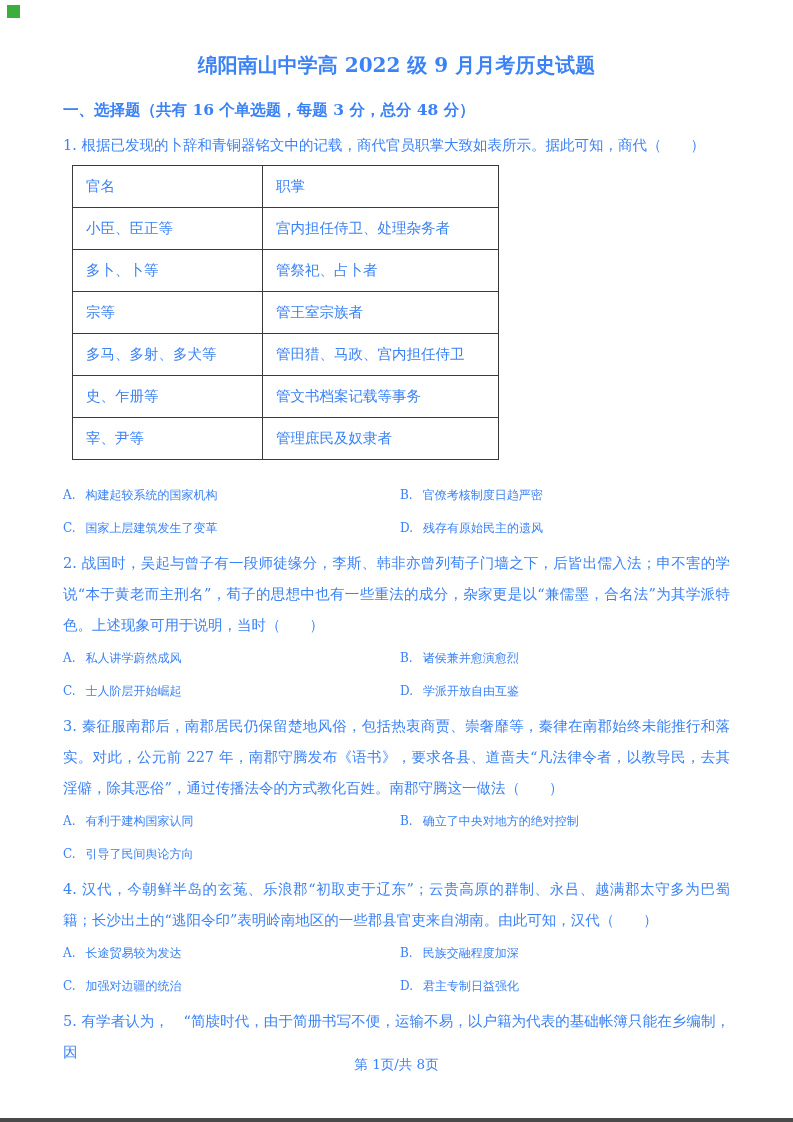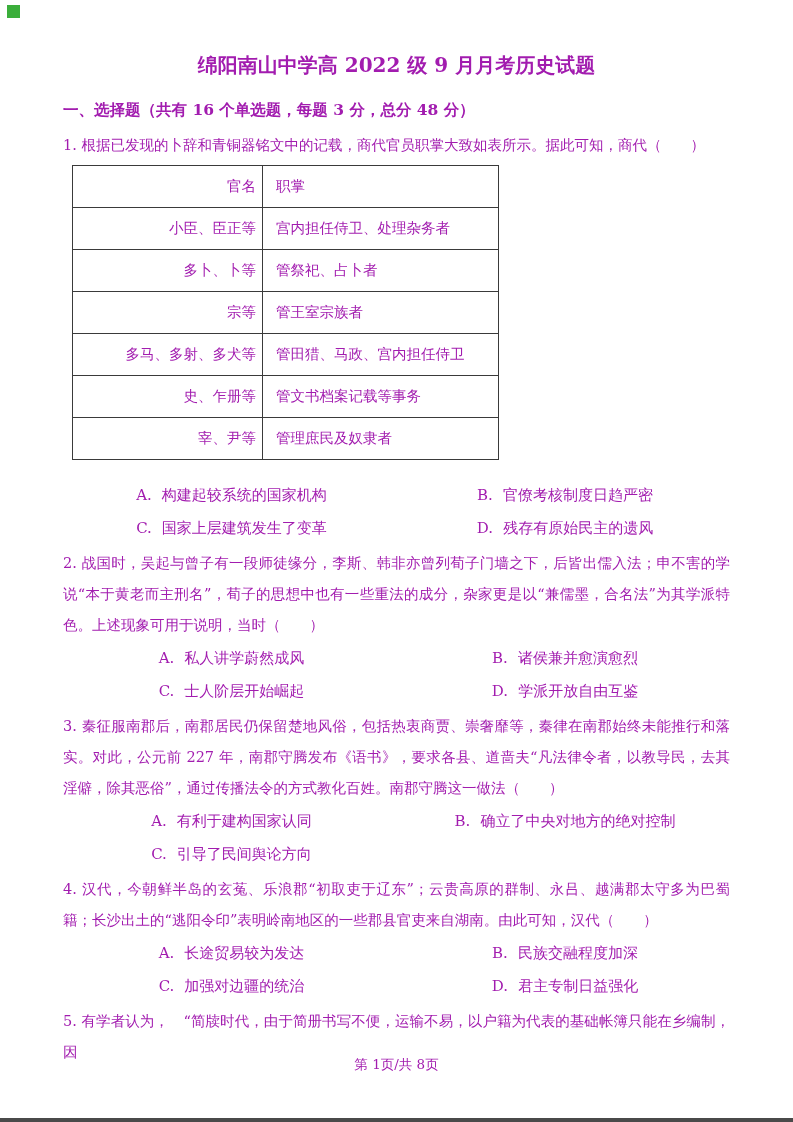--- a/index.html
+++ b/index.html
@@ -2,21 +2,21 @@
 <html><head>
 <meta charset="utf-8">
 <style>
   html, body { margin: 0; padding: 0; background: #ffffff; }
   .page {
     position: relative;
     width: 793px;
     height: 1122px;
     margin: 0 auto;
     background: #ffffff;
-    color: #a21caf;
+    color: #3b82f6;
     font-family: "DejaVu Serif", "Liberation Serif", serif;
     overflow: hidden;
   }
   .corner-marker {
     position: absolute;
     left: 7px; top: 5px;
     width: 13px; height: 13px;
     background: #3bae3b;
   }
   .content { padding: 0 63px; }
@@ -48,30 +48,29 @@
     margin: 4px 0 0 9px;
   }
   .exam-table td {
     border: 1.5px solid #3a3a3a;
     height: 41px;
     padding: 0 6px 0 13px;
     font-size: 14.5px;
     vertical-align: middle;
     white-space: nowrap;
   }
-  .exam-table td.col-office { width: 170px; text-align: right; }
+  .exam-table td.col-office { width: 170px; }
   .exam-table td.col-duty  { width: 216px; }
   .options {
     display: grid;
     grid-template-columns: 337px 1fr;
     grid-row-gap: 2px;
     margin-top: 2px;
-    font-size: 15px;
+    font-size: 12px;
     line-height: 31px;
-    text-align: center;
   }
   .options.after-table { margin-top: 20px; }
   .opt .opt-label { display: inline-block; margin-right: 10px; }
   .page-footer {
     position: absolute;
     left: 0; right: 0;
     top: 1056px;
     text-align: center;
     font-size: 13.5px;
   }

